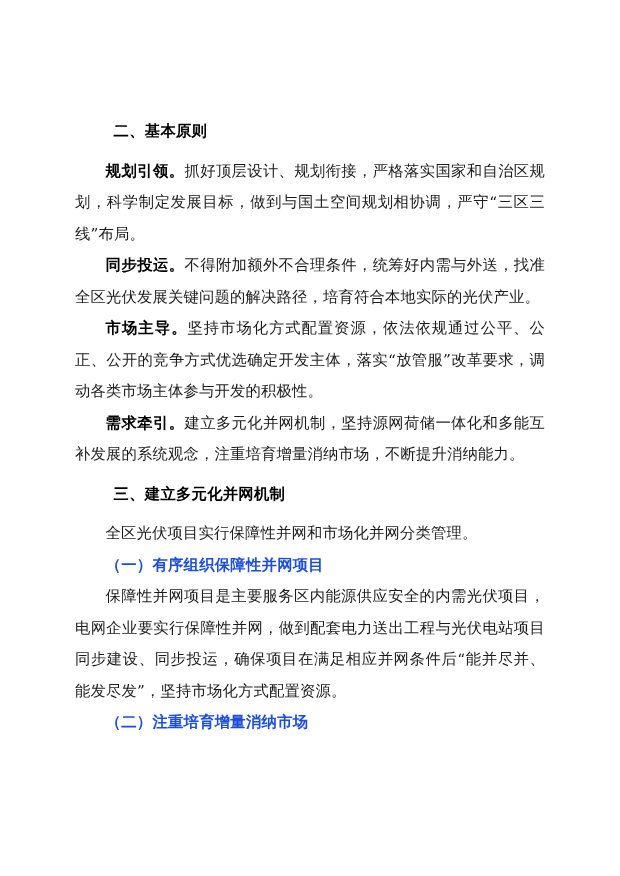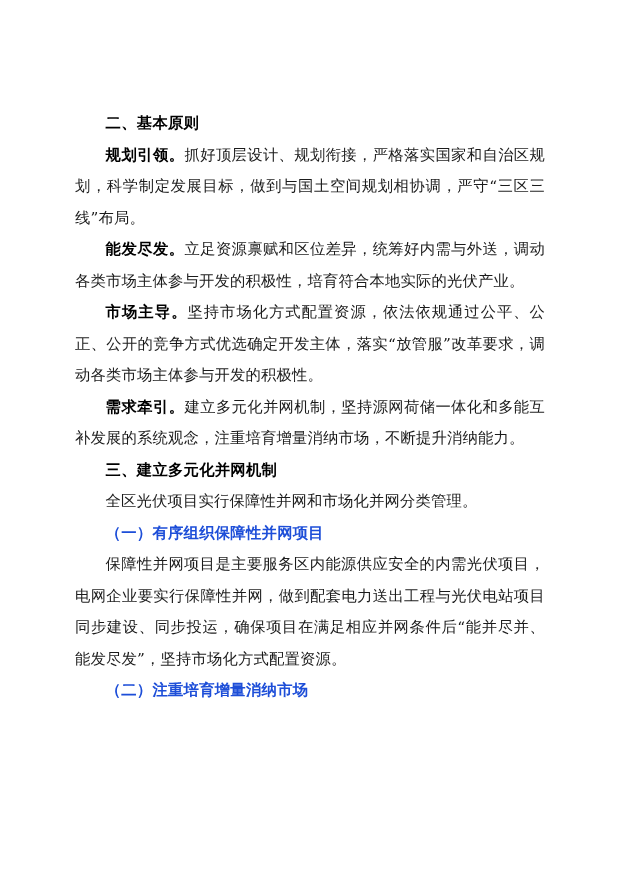--- a/index.html
+++ b/index.html
@@ -35,21 +35,21 @@
   }
   .indent {
     text-indent: 2em;
   }
   .heading {
     font-weight: bold;
     font-size: 15.3px;
     line-height: 31.5px;
     color: #000000;
     text-indent: 2em;
-    margin: 0;
+    margin: 8px;
     letter-spacing: 0.3px;
   }
   .lead {
     font-weight: bold;
     color: #000000;
     letter-spacing: 0.3px;
   }
   .subheading {
     font-weight: bold;
     font-size: 15.3px;
@@ -63,21 +63,21 @@
 </head>
 <body>
 
 <div class="page">
   <div class="content">
 
     <p class="heading">二、基本原则</p>
 
     <p class="para indent"><span class="lead">规划引领。</span><span>抓好顶层设计、规划衔接，严格落实国家和自治区规划，科学制定发展目标，做到与国土空间规划相协调，严守“三区三线”布局。</span></p>
 
-    <p class="para indent"><span class="lead">能发尽发。</span><span>立足资源禀赋和区位差异，统筹好内需与外送，调动各类市场主体参与开发的积极性，培育符合本地实际的光伏产业。</span></p>
+    <p class="para indent"><span class="lead">同步投运。</span><span>不得附加额外不合理条件，统筹好内需与外送，找准全区光伏发展关键问题的解决路径，培育符合本地实际的光伏产业。</span></p>
 
     <p class="para indent"><span class="lead">市场主导。</span><span>坚持市场化方式配置资源，依法依规通过公平、公正、公开的竞争方式优选确定开发主体，落实“放管服”改革要求，调动各类市场主体参与开发的积极性。</span></p>
 
     <p class="para indent"><span class="lead">需求牵引。</span><span>建立多元化并网机制，坚持源网荷储一体化和多能互补发展的系统观念，注重培育增量消纳市场，不断提升消纳能力。</span></p>
 
     <p class="heading">三、建立多元化并网机制</p>
 
     <p class="para indent">全区光伏项目实行保障性并网和市场化并网分类管理。</p>
 
     <p class="subheading">（一）有序组织保障性并网项目</p>

